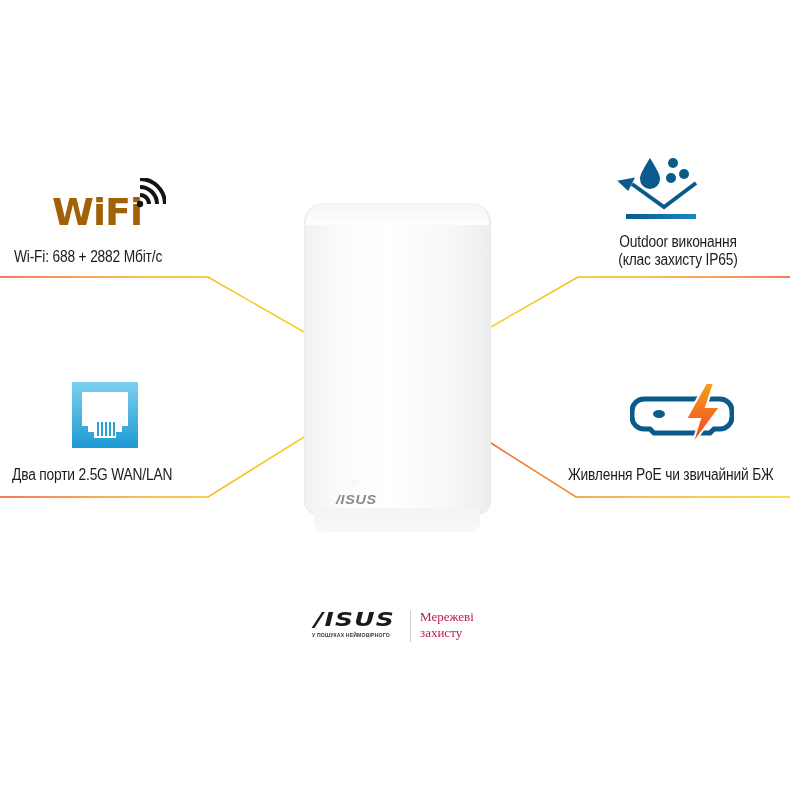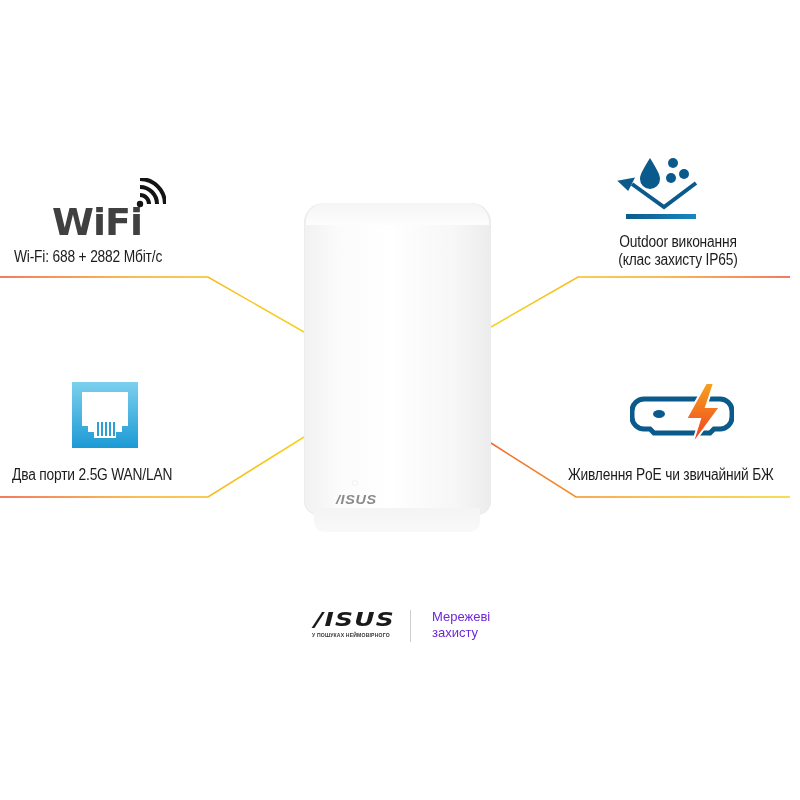--- a/index.html
+++ b/index.html
@@ -11,22 +11,22 @@
     svg.lines { position: absolute; left: 0; top: 0; width: 800px; height: 800px; pointer-events: none; }
 
     .feature-text {
       position: absolute; font-size: 16px; line-height: 18px; color: #1c1c1c;
       transform: scaleX(0.86); transform-origin: left top; white-space: nowrap; letter-spacing: -0.2px;
     }
     .feature-text.center { text-align: center; transform-origin: center top; }
 
     .wifi-logo { position: absolute; left: 52px; top: 178px; width: 110px; height: 58px; }
     .wifi-word {
-      position: absolute; left: 0; top: 24px; font-family: "DejaVu Sans", sans-serif; font-weight: bold;
-      font-size: 38px; letter-spacing: -1px; color: #404040; line-height: 40px;
+      position: absolute; left: 0; top: 14px; font-family: "DejaVu Sans", sans-serif; font-weight: bold;
+      font-size: 38px; letter-spacing: -1px; color: #a16207; line-height: 40px;
     }
 
     .router {
       position: absolute; left: 304px; top: 203px; width: 187px; height: 312px;
       background: linear-gradient(90deg, #f1f1f1 0%, #fbfbfb 18%, #ffffff 45%, #f7f7f7 80%, #ececec 100%);
       border-radius: 20px 20px 14px 14px;
       box-shadow: inset 0 0 0 1px #ececec;
     }
     .router-top {
       position: absolute; left: 2px; top: 0; width: 183px; height: 22px;
@@ -52,21 +52,21 @@
       position: absolute; left: 0; top: 0; font-family: "DejaVu Sans", sans-serif; font-weight: bold;
       font-style: italic; font-size: 20px; letter-spacing: 1px; color: #1a1a1a; line-height: 22px;
       transform: scaleX(1.25); transform-origin: left top;
     }
     .footer-tagline {
       position: absolute; left: -2px; top: 24px; font-size: 6px; font-weight: bold; color: #333; white-space: nowrap;
       transform: scaleX(0.85); transform-origin: left top; letter-spacing: 0.2px;
     }
     .footer-divider { position: absolute; left: 410px; top: 610px; width: 1px; height: 32px; background: #cfcfcf; }
     .footer-caption {
-      position: absolute; left: 432px; top: 609px; font-size: 13px; line-height: 16px; color: #6d28d9;
+      position: absolute; left: 420px; top: 609px; font-size: 13px; line-height: 16px; color: #be185d; font-family: Liberation Serif, serif;
     }
   </style>
 </head>
 <body>
 
 <svg class="lines" viewBox="0 0 800 800">
   <defs>
     <linearGradient id="gL" x1="0" x2="1" y1="0" y2="0">
       <stop offset="0" stop-color="#f04e2a"></stop>
       <stop offset="0.45" stop-color="#f7a81e"></stop>

